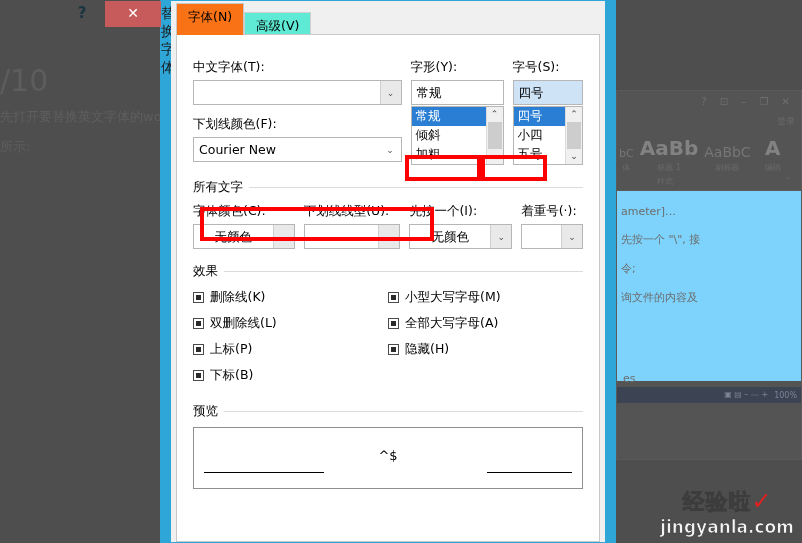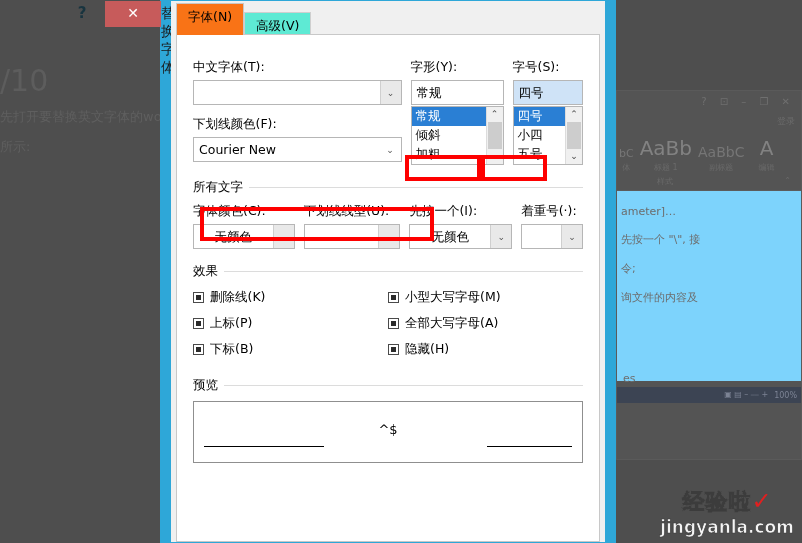--- a/index.html
+++ b/index.html
@@ -26,21 +26,21 @@
   #bg-word-titlebar {
     height:24px; color:#6f6f6f; font-size:10px; text-align:right;
     padding:5px 6px 0 0; letter-spacing:5px;
   }
   #bg-word-signin { text-align:right; font-size:9px; color:#6b6b6b; padding-right:6px; }
   #bg-ribbon-styles {
     display:flex; align-items:flex-end; gap:6px; padding:8px 6px 0 2px; color:#6d6d6d;
   }
   #bg-ribbon-styles .sty { text-align:center; }
   #bg-ribbon-styles .sty .glyph { font-size:11px; color:#767676; }
-  #bg-ribbon-styles .sty .glyph.lg { font-size:20px; color:#828282; font-weight:normal; }
+  #bg-ribbon-styles .sty .glyph.lg { font-size:20px; color:#828282; font-weight:bold; }
   #bg-ribbon-styles .sty .nm { font-size:8px; color:#6a6a6a; margin-top:2px; }
   #bg-ribbon-row2 { display:flex; justify-content:space-between; font-size:8px; color:#6a6a6a;
      border-bottom:1px solid #5c5c5c; padding:3px 10px 3px 40px; }
   #bg-doc { padding:14px 4px 0 4px; background:#7dd3fc; height:190px; }
   #bg-doc p { margin:0 0 14px 0; font-size:11px; color:#6c6c6c; }
   #bg-statusbar { position:absolute; left:0; bottom:56px; width:100%; height:16px;
      background:#3c4453; color:#7c8394; font-size:8px;
      display:flex; align-items:center; justify-content:flex-end; gap:6px; padding-right:4px; }
   #bg-footer-icons { position:absolute; left:0; bottom:74px; width:100%;
      color:#6e6e6e; font-size:11px; padding-left:6px; }
@@ -328,20 +328,26 @@
             <div class="chk-row">
               <span class="chk">
                   <i></i>
                 </span>
               <span class="chk-label">删除线(K)</span>
             </div>
             <div class="chk-row">
               <span class="chk">
                   <i></i>
                 </span>
+              <span class="chk-label">双删除线(L)</span>
+            </div>
+            <div class="chk-row">
+              <span class="chk">
+                  <i></i>
+                </span>
               <span class="chk-label">上标(P)</span>
             </div>
             <div class="chk-row">
               <span class="chk">
                   <i></i>
                 </span>
               <span class="chk-label">下标(B)</span>
             </div>
           </div>
           <div class="fx-col">

